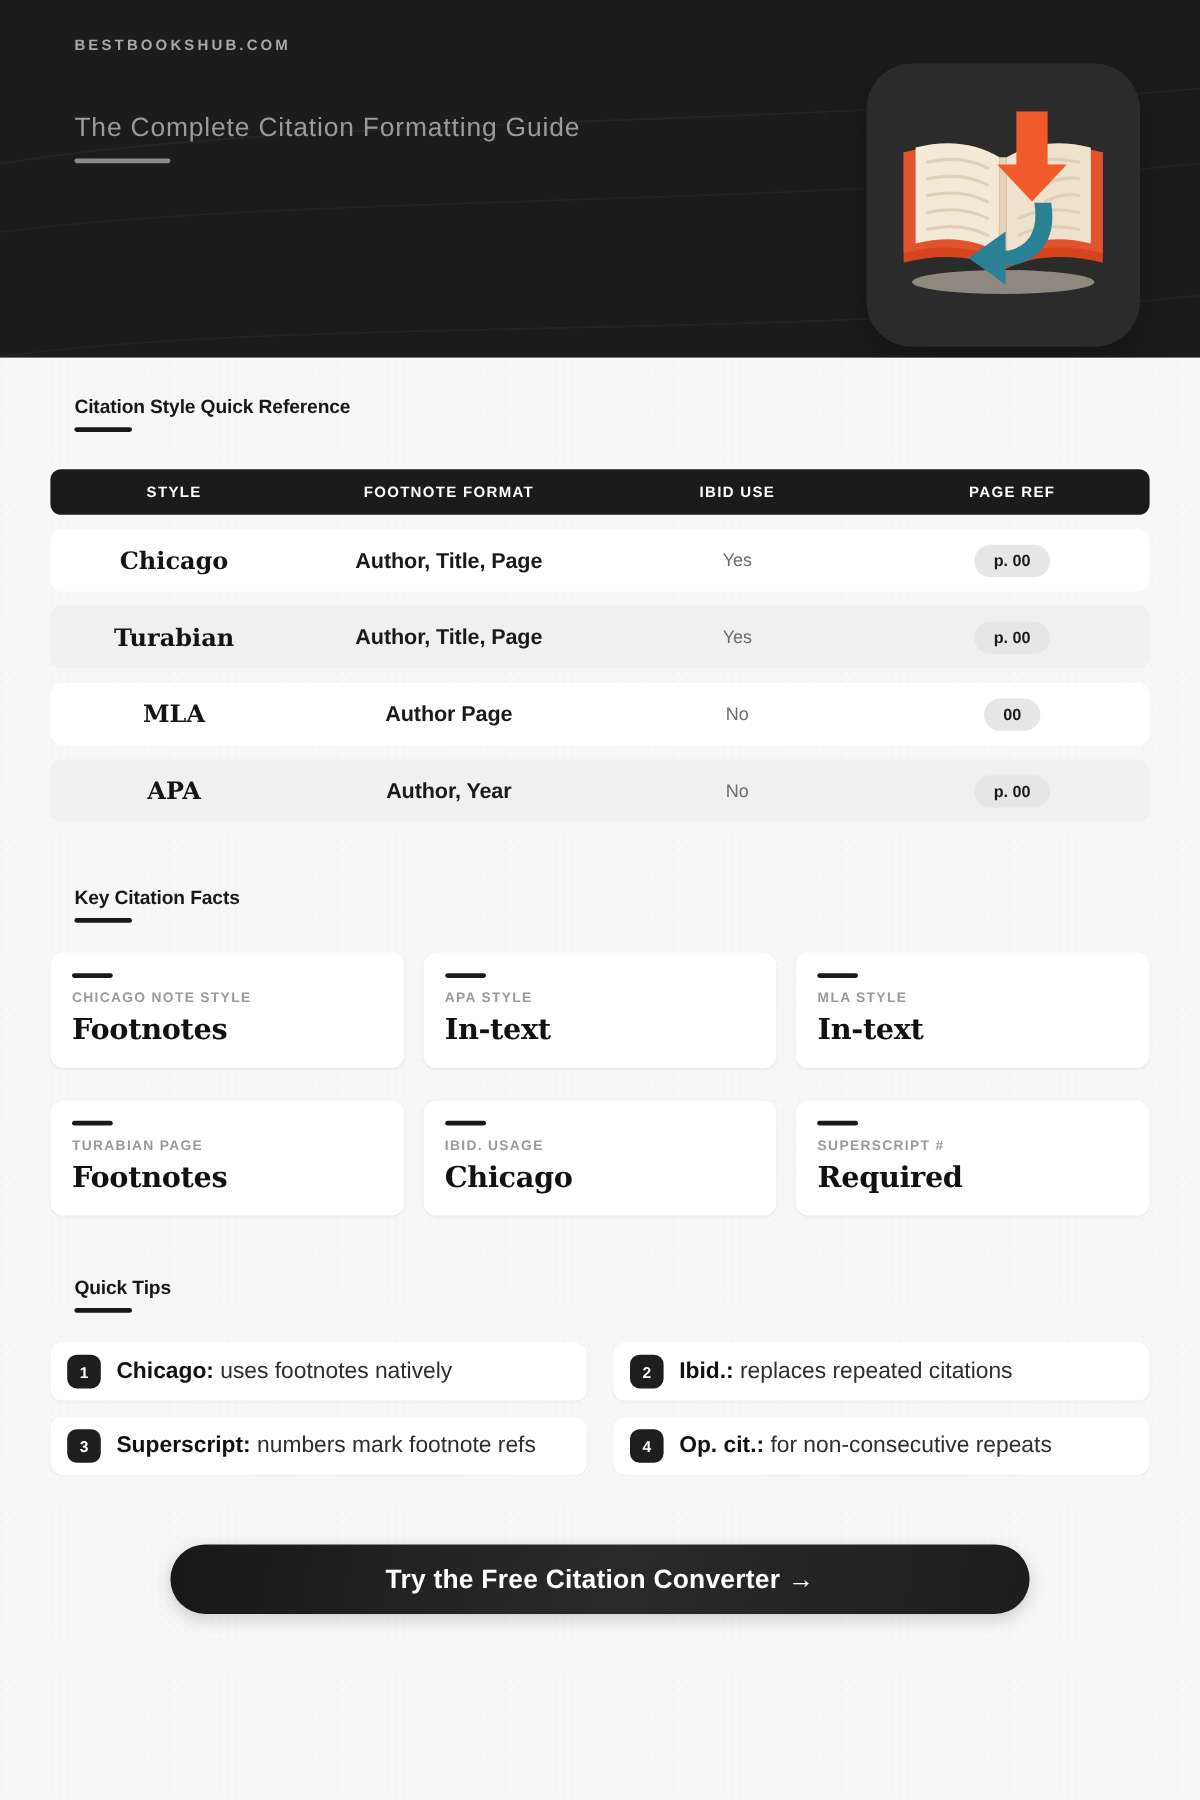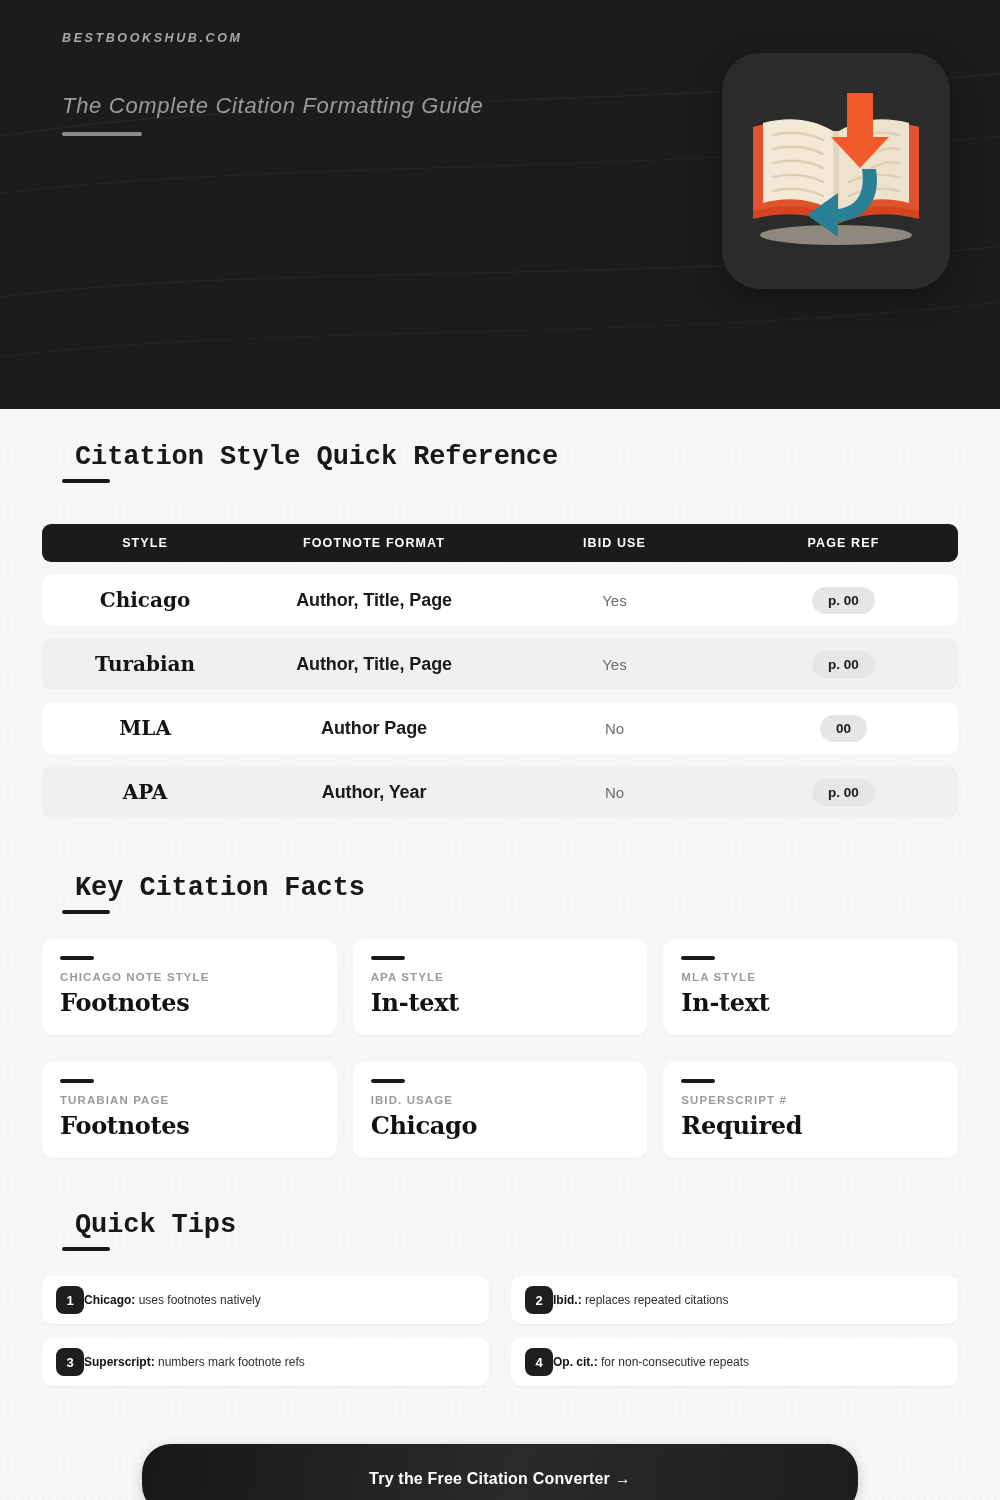--- a/index.html
+++ b/index.html
@@ -16,24 +16,23 @@
     width:1000px; height:1500px;
     overflow:hidden;
     background:
       radial-gradient(circle at 1px 1px, rgba(0,0,0,0.025) 1px, transparent 1px) 0 0 / 7px 7px,
       #f7f7f7;
   }
 
   
   .hero {
     position:relative;
-    width:1000px; height:409px;
+    width:1000px; height:298px;
     background:#1c1c1c;
     overflow:hidden;
-    font-style:italic;
   }
   .hero-lines { position:absolute; inset:0; pointer-events:none; }
   .hero-inner {
     position:relative;
     padding:22px 40px 0 62px;
     height:100%;
   }
 
   .brand {
     font-size:12.5px;
@@ -76,39 +75,39 @@
     background:#2b2b2b;
     box-shadow:0 10px 30px rgba(0,0,0,0.35);
     display:flex; align-items:center; justify-content:center;
   }
   .hero-icon svg { display:block; }
 
   
   .body-wrap { padding:0 42px; }
 
   .section-head {
-    font-family:Liberation Mono, monospace;
+    font-family:Liberation Sans, sans-serif;
     font-weight:bold;
-    font-size:27px;
+    font-size:16px;
     color:#16181a;
     letter-spacing:-0.1px;
-    margin-left:33px;
+    margin-left:20px;
   }
   .section-rule {
     margin-left:20px;
     margin-top:7px;
     width:48px; height:4px;
     background:#16181a;
     border-radius:2px;
   }
 
   .sec1 { padding-top:33px; }
 
   
-  .table { margin-top:41px; }
+  .table { margin-top:31px; }
   .thead {
     display:flex; align-items:center;
     height:38px;
     background:#1b1b1b;
     border-radius:9px;
   }
   .thead div {
     font-size:12.5px; font-weight:bold;
     letter-spacing:1.1px;
     color:#ffffff;
@@ -206,33 +205,34 @@
   .tip-num {
     width:28px; height:28px;
     flex:0 0 28px;
     border-radius:8px;
     background:#1e1e1e;
     color:#ffffff;
     font-size:13px; font-weight:bold;
     display:flex; align-items:center; justify-content:center;
   }
   .tip-text {
-    font-size:12px;
+    margin-left:13px;
+    font-size:19px;
     color:#2e2e2e;
   }
   .tip-text b { color:#111111; font-weight:bold; }
 
   
   .cta-wrap { padding:58px 0 0 0; display:flex; justify-content:center; }
   .cta {
-    width:716px; height:70px;
+    width:716px; height:58px;
     border-radius:29px;
     background:linear-gradient(100deg,#181818 0%, #2a2a2a 52%, #1d1d1d 100%);
     color:#ffffff;
-    font-size:16px; font-weight:bold;
+    font-size:22px; font-weight:bold;
     letter-spacing:0.2px;
     display:flex; align-items:center; justify-content:center;
     box-shadow:0 4px 14px rgba(0,0,0,0.18);
   }
 </style>
 </head>
 <body>
 
 <div class="page">
 

